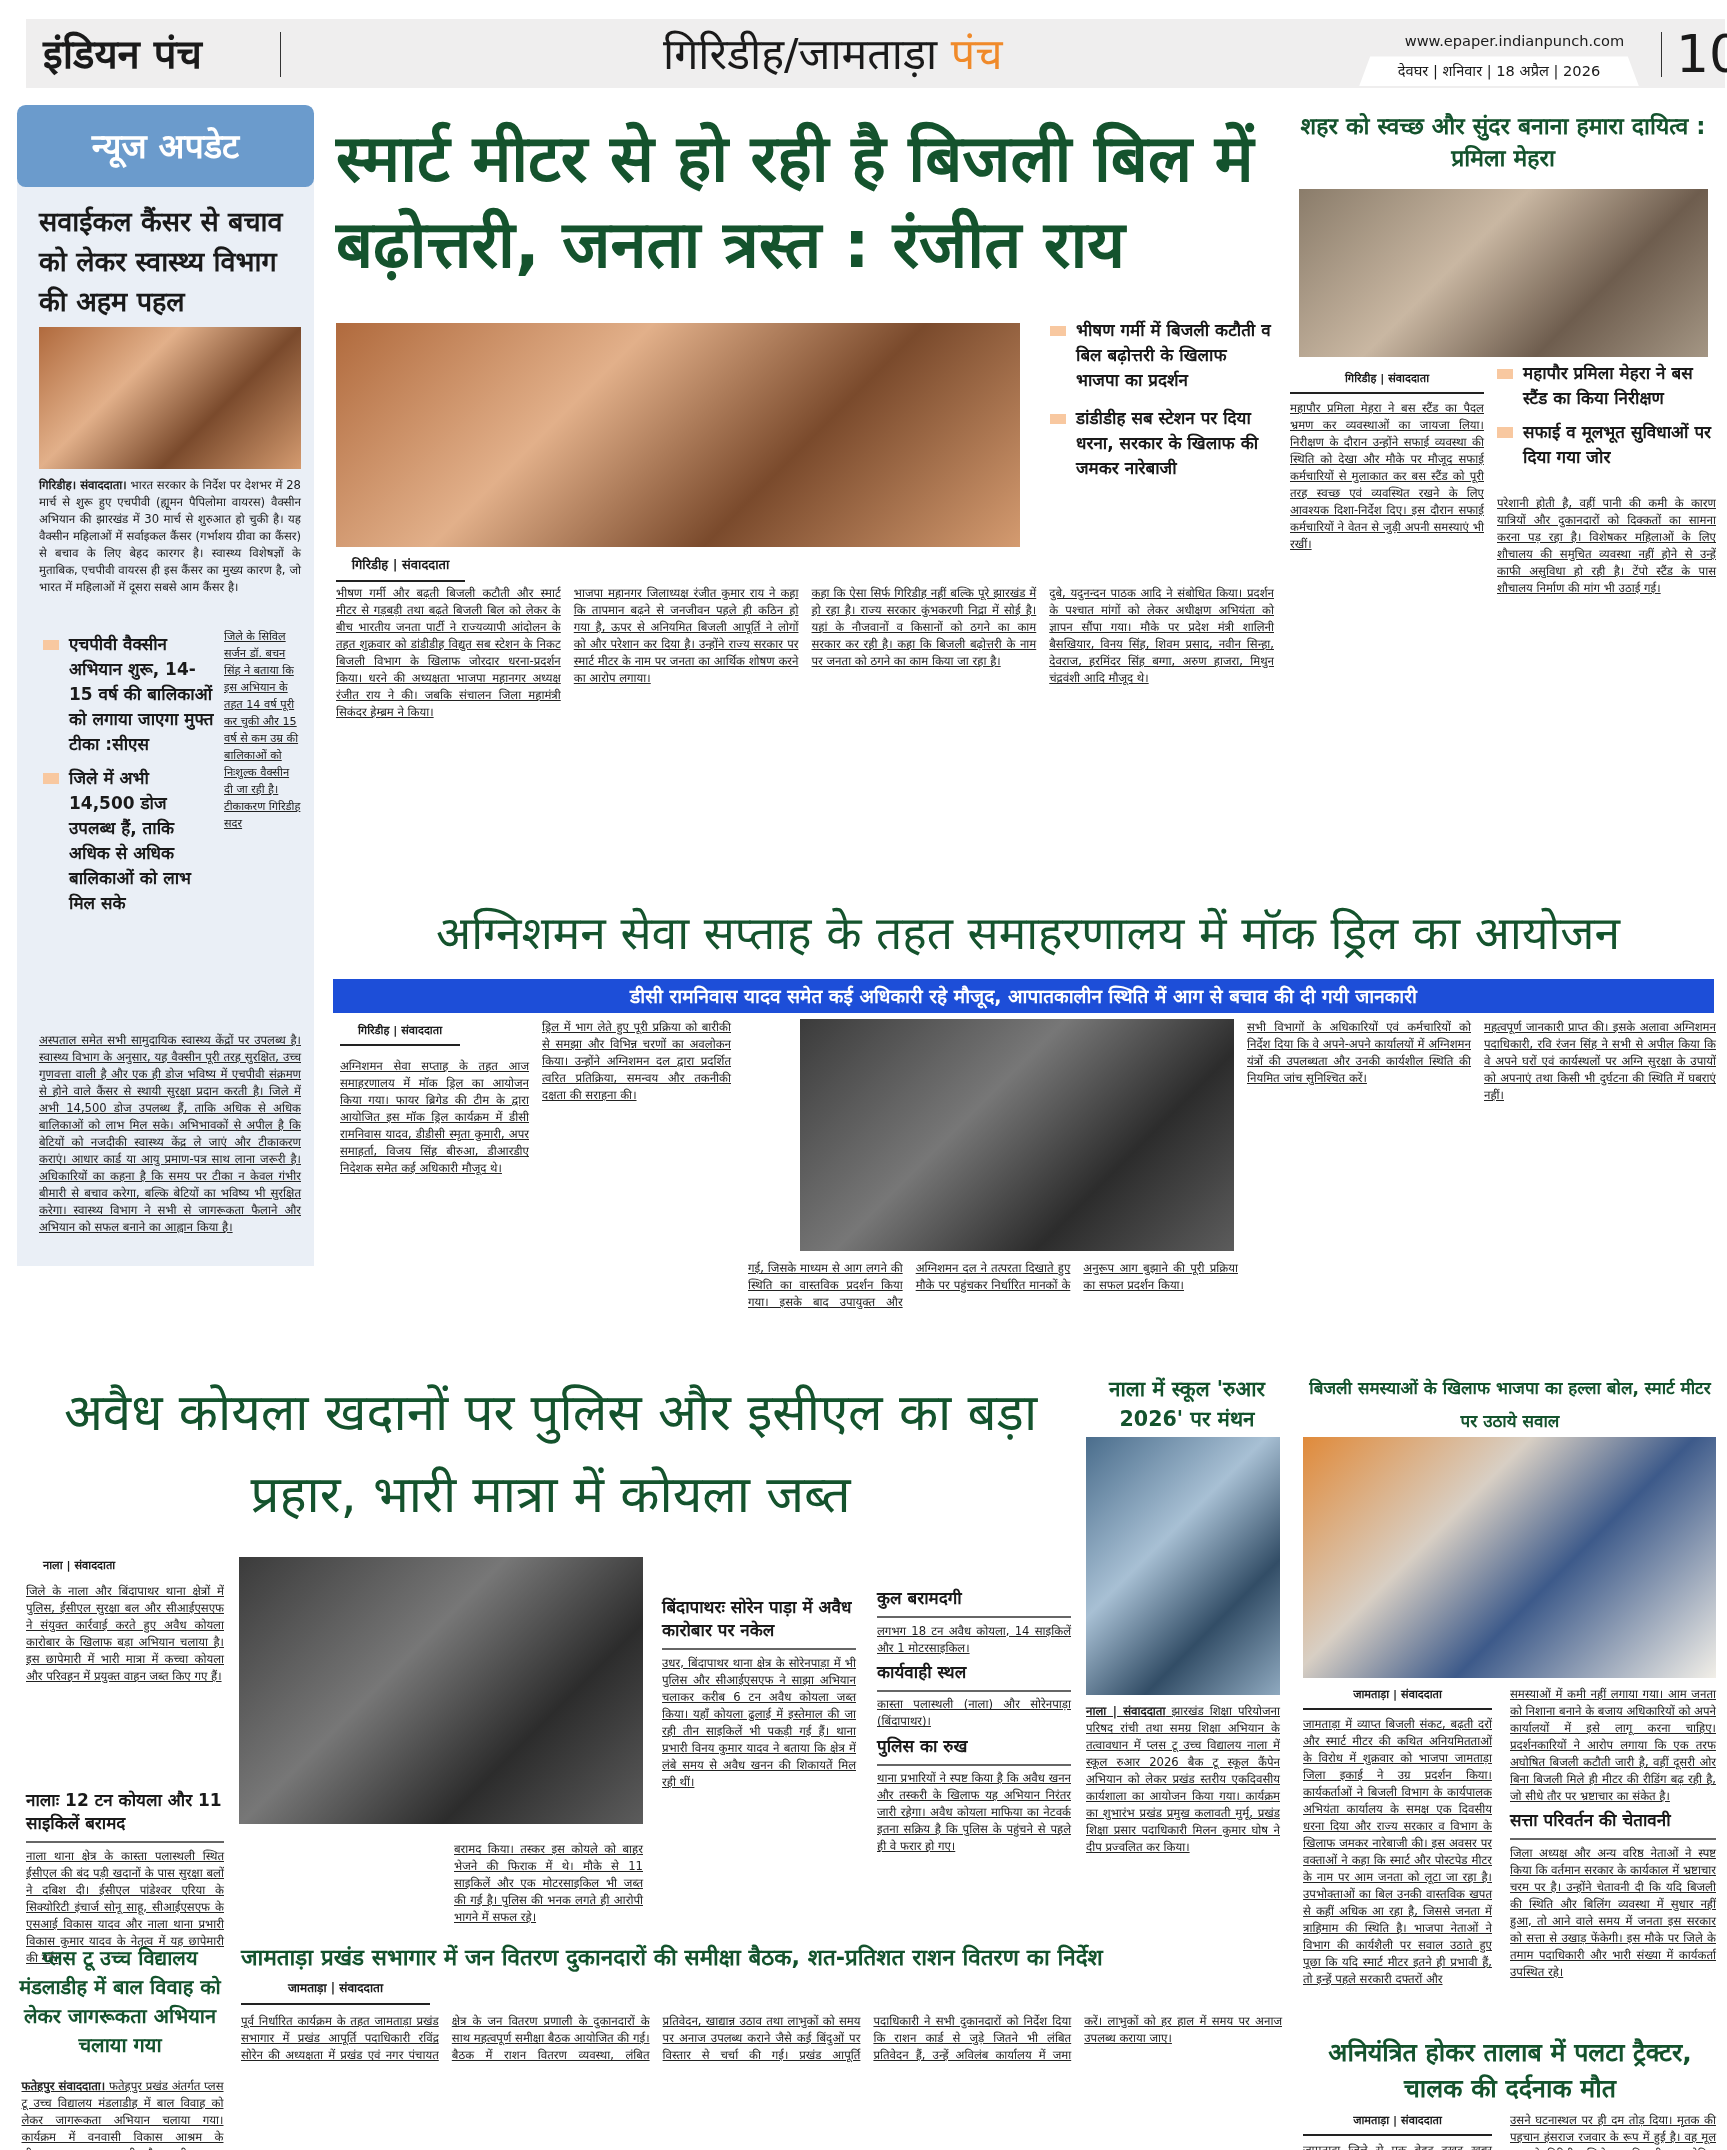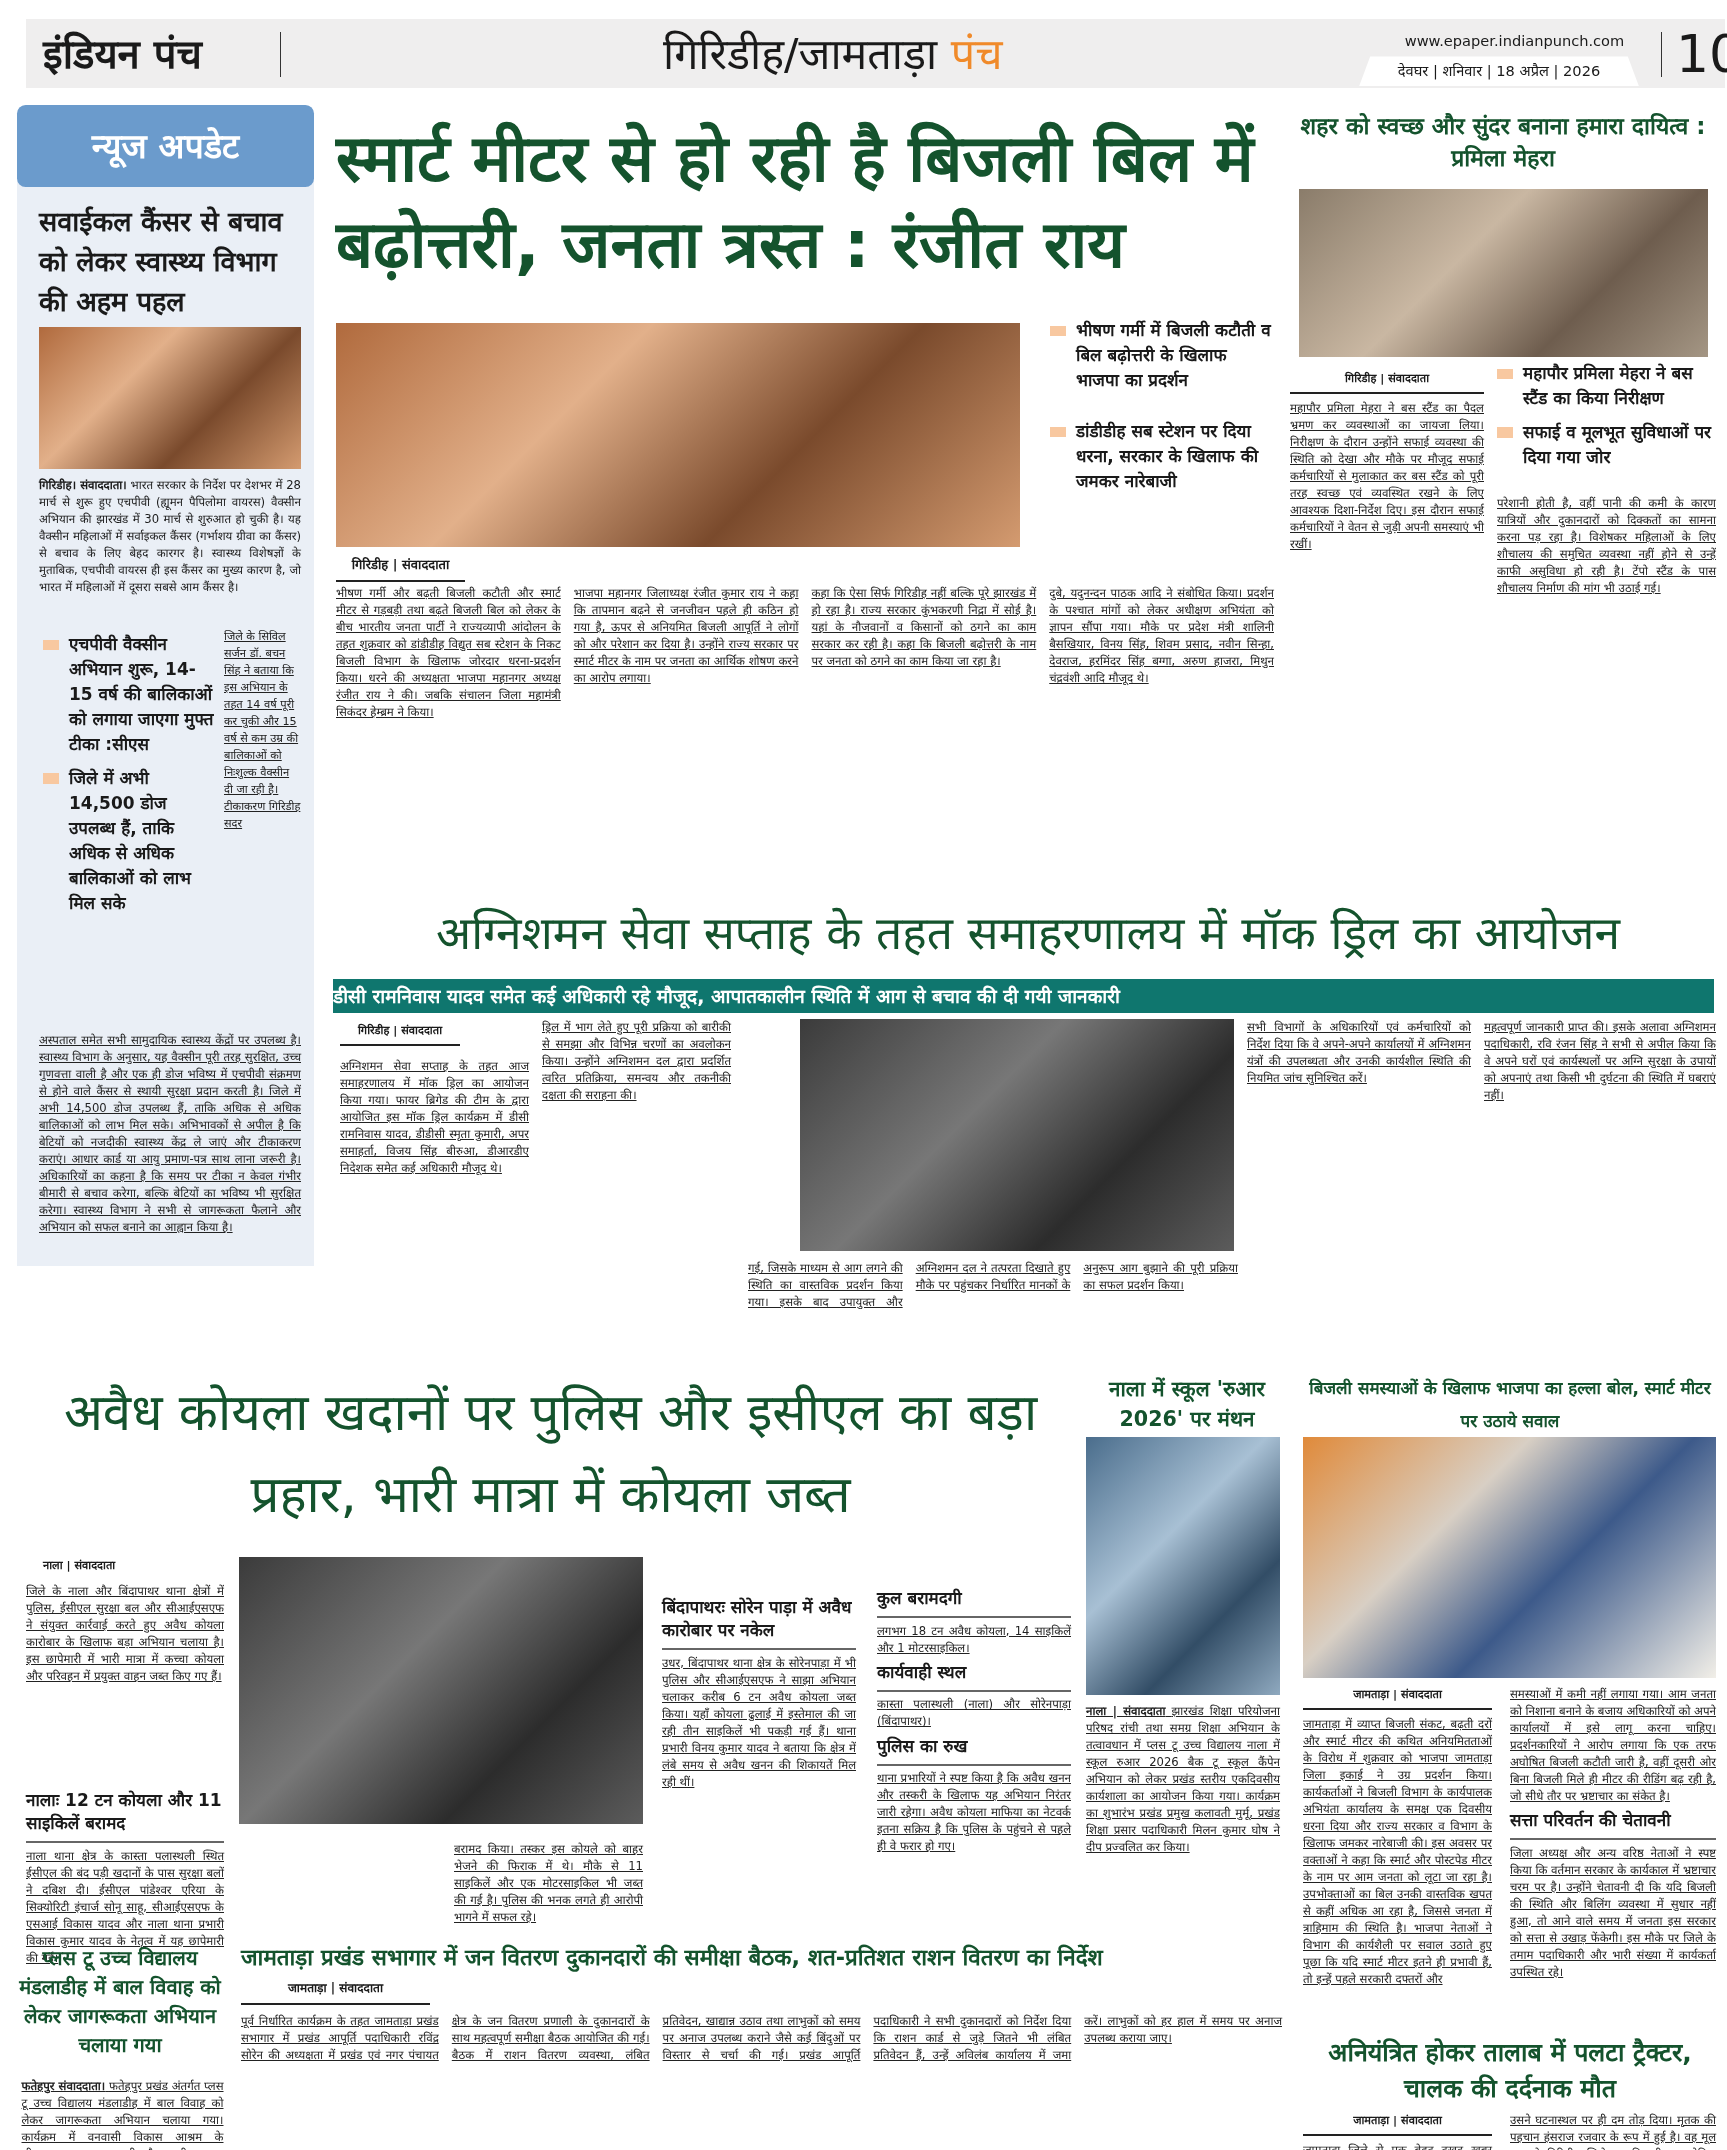--- a/index.html
+++ b/index.html
@@ -28,21 +28,21 @@
   .photo.crowd { background: linear-gradient(135deg,#e08a3a,#d8cfc4 35%,#3d5a8a 60%,#f2efe8); }
   .nu-body { left: 39px; top: 473px; width: 262px; font-size: 11.6px; line-height: 17px; text-align: justify; }
   .bullet-head { font-size: 17px; font-weight: bold; line-height: 25px; position: relative; padding-left: 26px; }
   .bullet-head::before { content: ""; position: absolute; left: 0; top: 7.7px; width: 15.5px; height: 10.3px; background: #f8c8a0; }
 
   
   .h-xl { font-weight: bold; color: #14532d; font-family: "DejaVu Sans", sans-serif; }
   .byline { font-size: 13px; font-weight: bold; padding-bottom: 6.9px; border-bottom: 2.2px solid #222; text-align: center; }
   .body-text { font-size: 11.6px; line-height: 17px; text-align: justify; color: #222; text-decoration: underline; }
   .subhead { font-size: 17px; font-weight: bold; border-bottom: 2.2px solid #666; padding-bottom: 7px; margin: 3.4px 0 4.3px 0; }
-  .orange-strip { background: #0f766e; color: #fff; font-weight: bold; }
+  .orange-strip { background: #1d4ed8; color: #fff; font-weight: bold; text-align: center; }
 </style>
 </head>
 <body>
 
 <div class="abs masthead">
   <div class="abs mast-brand">इंडियन पंच</div>
   <div class="mast-div" style="left:254px"></div>
   <div class="abs mast-edition">
     <span>गिरिडीह/जामताड़ा</span>
     <span class="accent">पंच</span>
@@ -65,21 +65,21 @@
   <div class="bullet-head">एचपीवी वैक्सीन अभियान शुरू, 14-15 वर्ष की बालिकाओं को लगाया जाएगा मुफ्त टीका :सीएस</div>
   <div class="bullet-head" style="margin-top:8.6px">जिले में अभी 14,500 डोज उपलब्ध हैं, ताकि अधिक से अधिक बालिकाओं को लाभ मिल सके</div>
 </div>
 <div class="abs body-text" style="left:224px;top:628px;width:77px;font-size:11.2px;text-align:left">जिले के सिविल सर्जन डॉ. बचन सिंह ने बताया कि इस अभियान के तहत 14 वर्ष पूरी कर चुकी और 15 वर्ष से कम उम्र की बालिकाओं को निःशुल्क वैक्सीन दी जा रही है। टीकाकरण गिरिडीह सदर</div>
 <div class="abs body-text" style="left:39px;top:1032px;width:262px">अस्पताल समेत सभी सामुदायिक स्वास्थ्य केंद्रों पर उपलब्ध है। स्वास्थ्य विभाग के अनुसार, यह वैक्सीन पूरी तरह सुरक्षित, उच्च गुणवत्ता वाली है और एक ही डोज भविष्य में एचपीवी संक्रमण से होने वाले कैंसर से स्थायी सुरक्षा प्रदान करती है। जिले में अभी 14,500 डोज उपलब्ध हैं, ताकि अधिक से अधिक बालिकाओं को लाभ मिल सके। अभिभावकों से अपील है कि बेटियों को नजदीकी स्वास्थ्य केंद्र ले जाएं और टीकाकरण कराएं। आधार कार्ड या आयु प्रमाण-पत्र साथ लाना जरूरी है। अधिकारियों का कहना है कि समय पर टीका न केवल गंभीर बीमारी से बचाव करेगा, बल्कि बेटियों का भविष्य भी सुरक्षित करेगा। स्वास्थ्य विभाग ने सभी से जागरूकता फैलाने और अभियान को सफल बनाने का आह्वान किया है।</div>
 
 <div class="abs h-xl" style="left:336px;top:116px;width:946px;font-size:65px;line-height:86px">स्मार्ट मीटर से हो रही है बिजली बिल में बढ़ोत्तरी, जनता त्रस्त : रंजीत राय</div>
 <div class="abs photo warm" style="left:336px;top:323px;width:684px;height:224px"></div>
 <div class="abs" style="left:1050px;top:318px;width:224px">
   <div class="bullet-head">भीषण गर्मी में बिजली कटौती व बिल बढ़ोत्तरी के खिलाफ भाजपा का प्रदर्शन</div>
-  <div class="bullet-head" style="margin-top:26px">डांडीडीह सब स्टेशन पर दिया धरना, सरकार के खिलाफ की जमकर नारेबाजी</div>
+  <div class="bullet-head" style="margin-top:13px">डांडीडीह सब स्टेशन पर दिया धरना, सरकार के खिलाफ की जमकर नारेबाजी</div>
 </div>
 <div class="abs byline" style="left:336px;top:555px;width:129px">गिरिडीह | संवाददाता</div>
 <div class="abs" style="left:336px;top:585px;width:938px;display:grid;grid-template-columns:repeat(4,1fr);gap:13px">
   <div class="body-text">भीषण गर्मी और बढ़ती बिजली कटौती और स्मार्ट मीटर से गड़बड़ी तथा बढ़ते बिजली बिल को लेकर के बीच भारतीय जनता पार्टी ने राज्यव्यापी आंदोलन के तहत शुक्रवार को डांडीडीह विद्युत सब स्टेशन के निकट बिजली विभाग के खिलाफ जोरदार धरना-प्रदर्शन किया। धरने की अध्यक्षता भाजपा महानगर अध्यक्ष रंजीत राय ने की। जबकि संचालन जिला महामंत्री सिकंदर हेम्ब्रम ने किया।</div>
   <div class="body-text">भाजपा महानगर जिलाध्यक्ष रंजीत कुमार राय ने कहा कि तापमान बढ़ने से जनजीवन पहले ही कठिन हो गया है, ऊपर से अनियमित बिजली आपूर्ति ने लोगों को और परेशान कर दिया है। उन्होंने राज्य सरकार पर स्मार्ट मीटर के नाम पर जनता का आर्थिक शोषण करने का आरोप लगाया।</div>
   <div class="body-text">कहा कि ऐसा सिर्फ गिरिडीह नहीं बल्कि पूरे झारखंड में हो रहा है। राज्य सरकार कुंभकरणी निद्रा में सोई है। यहां के नौजवानों व किसानों को ठगने का काम सरकार कर रही है। कहा कि बिजली बढ़ोत्तरी के नाम पर जनता को ठगने का काम किया जा रहा है।</div>
   <div class="body-text">दुबे, यदुनन्दन पाठक आदि ने संबोधित किया। प्रदर्शन के पश्चात मांगों को लेकर अधीक्षण अभियंता को ज्ञापन सौंपा गया। मौके पर प्रदेश मंत्री शालिनी बैसखियार, विनय सिंह, शिवम प्रसाद, नवीन सिन्हा, देवराज, हरमिंदर सिंह बग्गा, अरुण हाजरा, मिथुन चंद्रवंशी आदि मौजूद थे।</div>
 </div>
 
 <div class="abs h-xl" style="left:1290px;top:110px;width:426px;font-size:23px;line-height:32px;text-align:center">शहर को स्वच्छ और सुंदर बनाना हमारा दायित्व : प्रमिला मेहरा</div>

